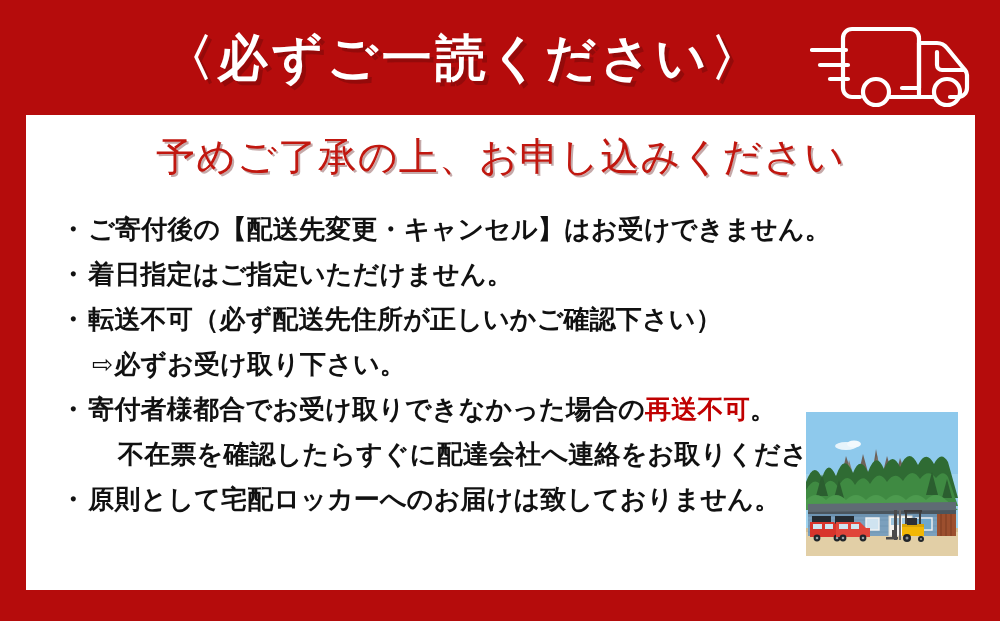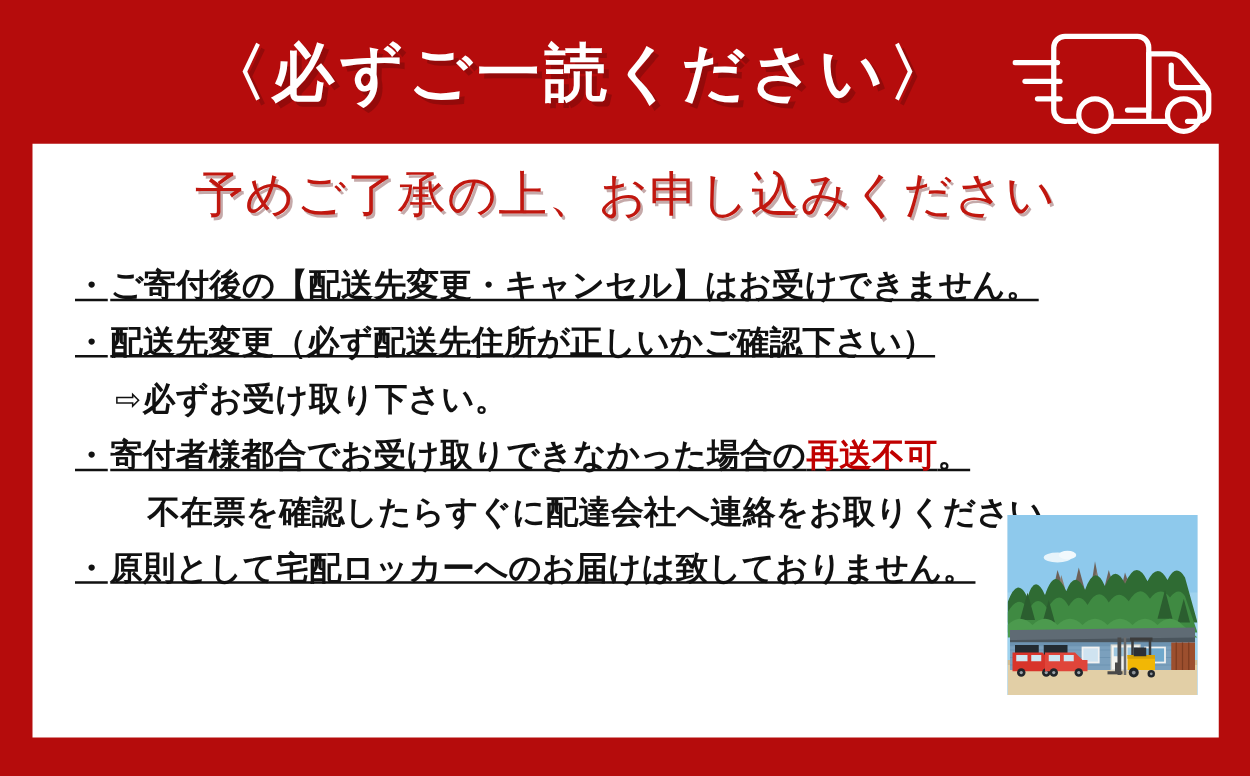--- a/index.html
+++ b/index.html
@@ -91,21 +91,21 @@
 
   .notice-line {
     font-size: 26px;
     font-weight: bold;
     color: #111111;
     line-height: 45px;
     white-space: nowrap;
     letter-spacing: 0.2px;
   }
 
-  .notice-line.level-bullet { padding-left: 0; text-decoration: underline; }
+  .notice-line.level-bullet { padding-left: 0; }
   .notice-line.level-arrow  { padding-left: 32px; }
   .notice-line.level-plain  { padding-left: 58px; }
 
   .marker-dot {
     font-weight: bold;
     margin-right: 2px;
   }
 
   .marker-arrow {
     font-weight: normal;
@@ -160,21 +160,22 @@
       <line x1="80" y1="81" x2="123" y2="81"></line>
     </svg>
   </div>
 
   <div class="card">
 
     <div class="card-title">予めご了承の上、お申し込みください</div>
 
     <ul class="notice-list">
         <li class="notice-line level-bullet"><span class="marker-dot">・</span><span>ご寄付後の【配送先変更・キャンセル】はお受けできません。</span></li>
-        <li class="notice-line level-bullet"><span class="marker-dot">・</span><span>配送先変更（必ず配送先住所が正しいかご確認下さい）</span></li>
+        <li class="notice-line level-bullet"><span class="marker-dot">・</span><span>着日指定はご指定いただけません。</span></li>
+        <li class="notice-line level-bullet"><span class="marker-dot">・</span><span>転送不可（必ず配送先住所が正しいかご確認下さい）</span></li>
         <li class="notice-line level-arrow"><span class="marker-arrow">⇨</span><span>必ずお受け取り下さい。</span></li>
         <li class="notice-line level-bullet"><span class="marker-dot">・</span><span>寄付者様都合でお受け取りできなかった場合の</span><span class="emphasis-red">再送不可</span><span>。</span></li>
         <li class="notice-line level-plain"><span>不在票を確認したらすぐに配達会社へ連絡をお取りください。</span></li>
         <li class="notice-line level-bullet"><span class="marker-dot">・</span><span>原則として宅配ロッカーへのお届けは致しておりません。</span></li>
       </ul>
 
     <div class="photo">
       <svg viewBox="0 0 152 144" xmlns="http://www.w3.org/2000/svg">
 
         <rect x="0" y="0" width="152" height="144" fill="#9fd3ef"></rect>

